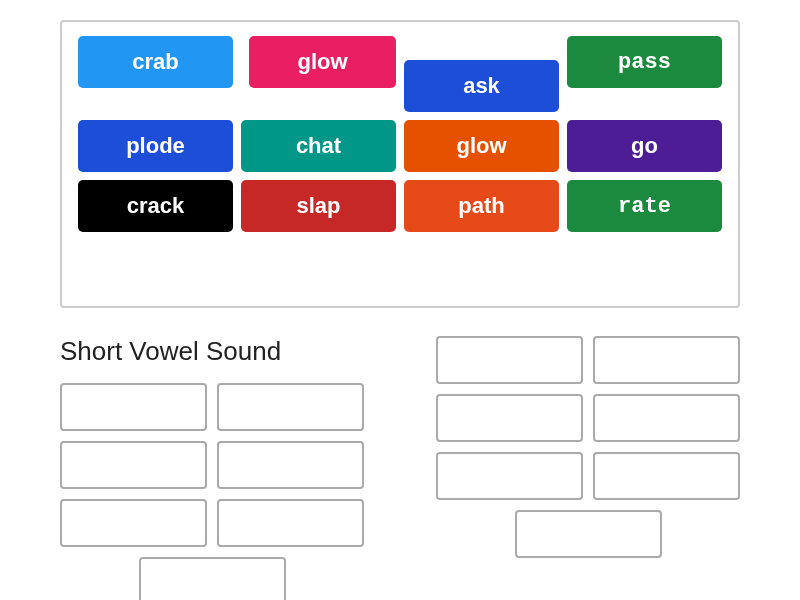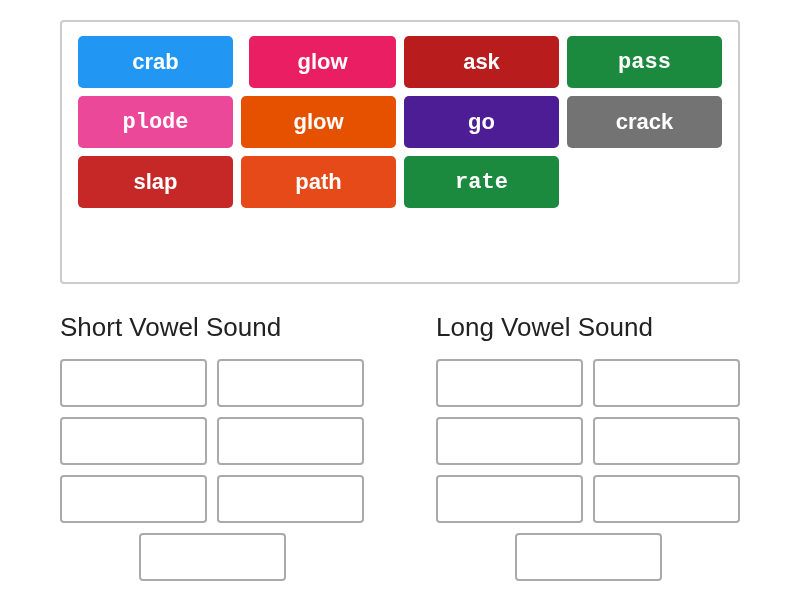--- a/index.html
+++ b/index.html
@@ -39,28 +39,28 @@
     }
 
     .word-tile.empty {
       background: transparent;
       cursor: default;
     }
 
     
     .blue   { background-color: #2196f3; }
     .red    { background-color: #e91e63; margin-left: 8px; }
-    .orange { background-color: #b91c1c; }
+    .orange { background-color: #1d4ed8; margin-top: 24px; }
     .green  { background-color: #1b8a3e; font-family: Liberation Mono, monospace; }
     .purple { background-color: #9c27b0; }
-    .indigo { background-color: #ec4899; font-family: Liberation Mono, monospace; }
+    .indigo { background-color: #1d4ed8; }
     .teal   { background-color: #009688; }
     .orange2{ background-color: #e65100; }
     .indigo2{ background-color: #4c1d95; }
-    .cyan   { background-color: #737373; text-align: center; }
+    .cyan   { background-color: #000000; text-align: center; }
     .crimson{ background-color: #c62828; }
     .darkorange{ background-color: #e64a19; }
 
     
     .sort-section {
       display: flex;
       gap: 16px;
     }
 
     .sort-column {
@@ -107,20 +107,21 @@
 <body>
 
 <div class="main-container">
 
   <div class="word-bank" id="word-bank-grid">
   <div class="word-tile blue">crab</div>
       <div class="word-tile red">glow</div>
       <div class="word-tile orange">ask</div>
       <div class="word-tile green">pass</div>
       <div class="word-tile indigo">plode</div>
+      <div class="word-tile teal">chat</div>
       <div class="word-tile orange2">glow</div>
       <div class="word-tile indigo2">go</div>
       <div class="word-tile cyan">crack</div>
       <div class="word-tile crimson">slap</div>
       <div class="word-tile darkorange">path</div>
       <div class="word-tile green">rate</div>
       <div class="word-tile empty"></div>
       <div class="word-tile empty"></div>
       <div class="word-tile empty"></div>
     </div>
@@ -138,21 +139,20 @@
         <div class="drop-box"></div>
       </div>
       <div class="sort-bottom-left">
         <div class="drop-box" style="width:calc(50% - 5px)"></div>
       </div>
     </div>
 
     <div class="spacer"></div>
 
     <div class="sort-column">
-      <div class="sort-header">Long Vowel Sound</div>
       <div class="sort-grid">
         <div class="drop-box"></div>
         <div class="drop-box"></div>
         <div class="drop-box"></div>
         <div class="drop-box"></div>
         <div class="drop-box"></div>
         <div class="drop-box"></div>
       </div>
       <div class="sort-bottom-right">
         <div class="drop-box" style="width:calc(50% - 5px)"></div>

